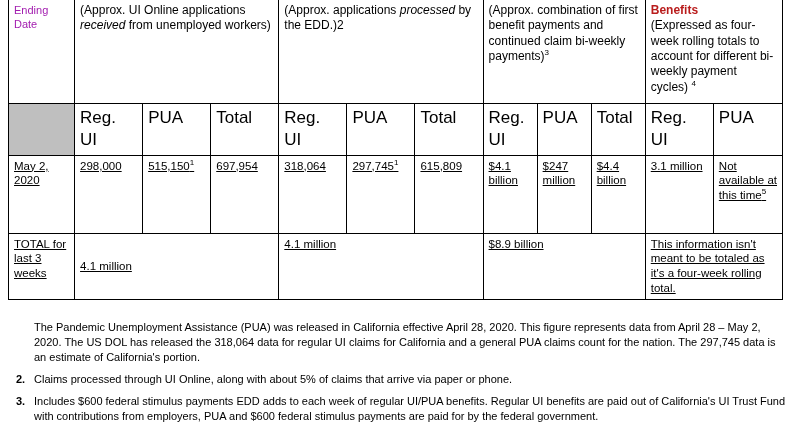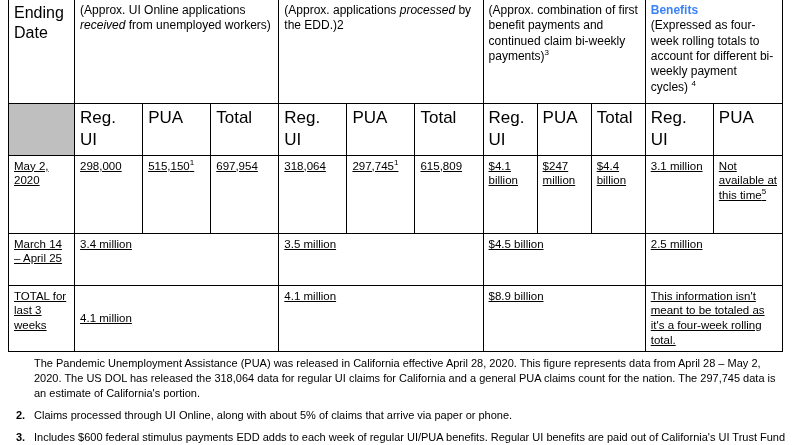--- a/index.html
+++ b/index.html
@@ -34,27 +34,27 @@
     font-weight: normal;
     text-align: left;
     line-height: 1.28;
   }
   
   .hdr-cell {
     height: 96px;
     font-size: 12px;
   }
   .hdr-blue {
-    color: #3b82f6;
+    color: #b91c1c;
     font-weight: bold;
   }
   .hdr-date {
-    color: #000000;
+    color: #a21caf;
     font-weight: bold;
-    font-size: 16px;
+    font-size: 11px;
   }
   .sub-hdr td {
     font-weight: bold;
     text-align: center;
     font-size: 17px;
     padding-top: 4px;
     padding-bottom: 4px;
   }
   .sub-hdr td.grey {
     background: #BFBFBF;
@@ -67,21 +67,21 @@
   .bold { font-weight: bold; }
   sup {
     font-size: 8px;
     vertical-align: super;
     line-height: 0;
   }
   .italic { font-style: italic; }
 
   
   .footnotes {
-    margin-top: 4px;
+    margin-top: 20px;
     margin-left: 8px;
     width: 780px;
     font-size: 11px;
     line-height: 1.35;
   }
   .fn {
     display: flex;
     margin-bottom: 7px;
   }
   .fn-num {
@@ -154,27 +154,20 @@
       <td><span>318,064</span><sup></sup></td>
       <td><span>297,745</span><sup>1</sup></td>
       <td><span>615,809</span><sup></sup></td>
       <td class="ctr"><span>$4.1 billion</span></td>
       <td class="ctr"><span>$247 million</span></td>
       <td class="ctr"><span>$4.4 billion</span></td>
       <td class="ctr"><span>3.1 million</span></td>
       <td class="ctr"><span>Not available at this time</span><sup>5</sup></td>
     </tr>
 
-    <tr class="row-data" style="height:52px">
-      <td class="bold">March 14 – April 25</td>
-      <td colspan="3">3.4 million</td>
-      <td colspan="3">3.5 million</td>
-      <td colspan="3">$4.5 billion</td>
-      <td colspan="2">2.5 million</td>
-    </tr>
 
     <tr class="row-data" style="height:62px">
       <td class="bold">TOTAL for last 3 weeks</td>
       <td colspan="3" style="vertical-align:middle">4.1 million</td>
       <td colspan="3" class="bold">4.1 million</td>
       <td colspan="3" class="bold">$8.9 billion</td>
       <td colspan="2">This information isn't meant to be totaled as it's a four-week rolling total.</td>
     </tr>
   </tbody>
     </table>

